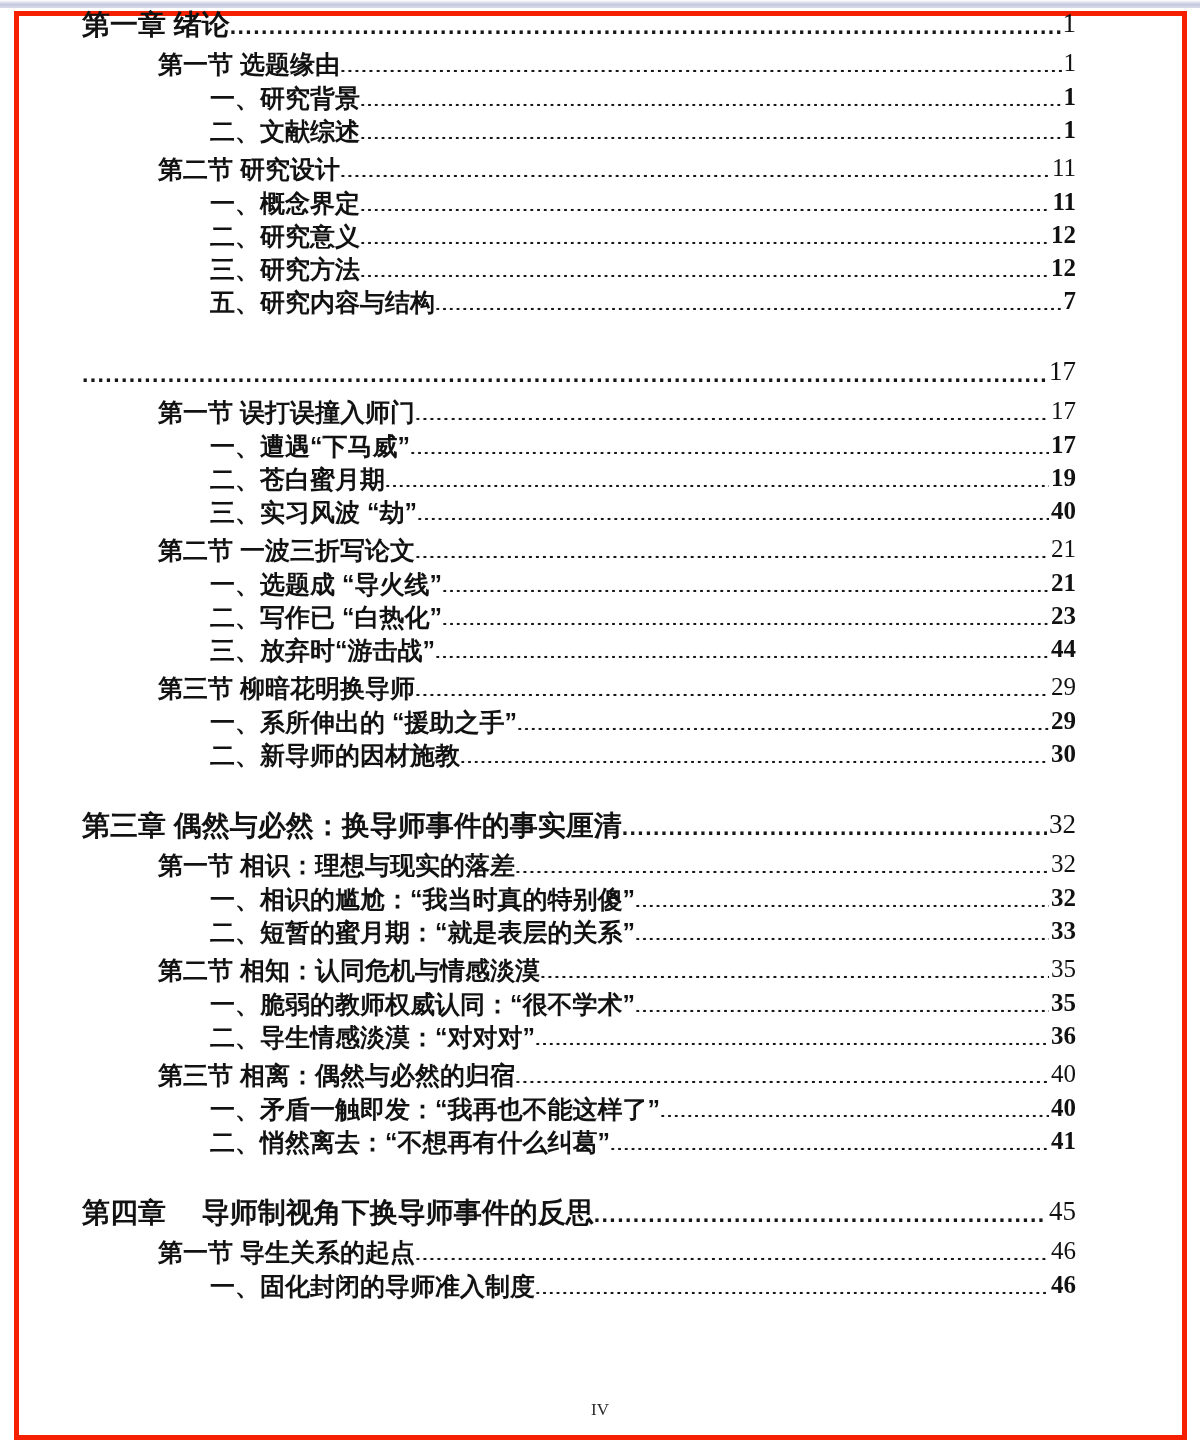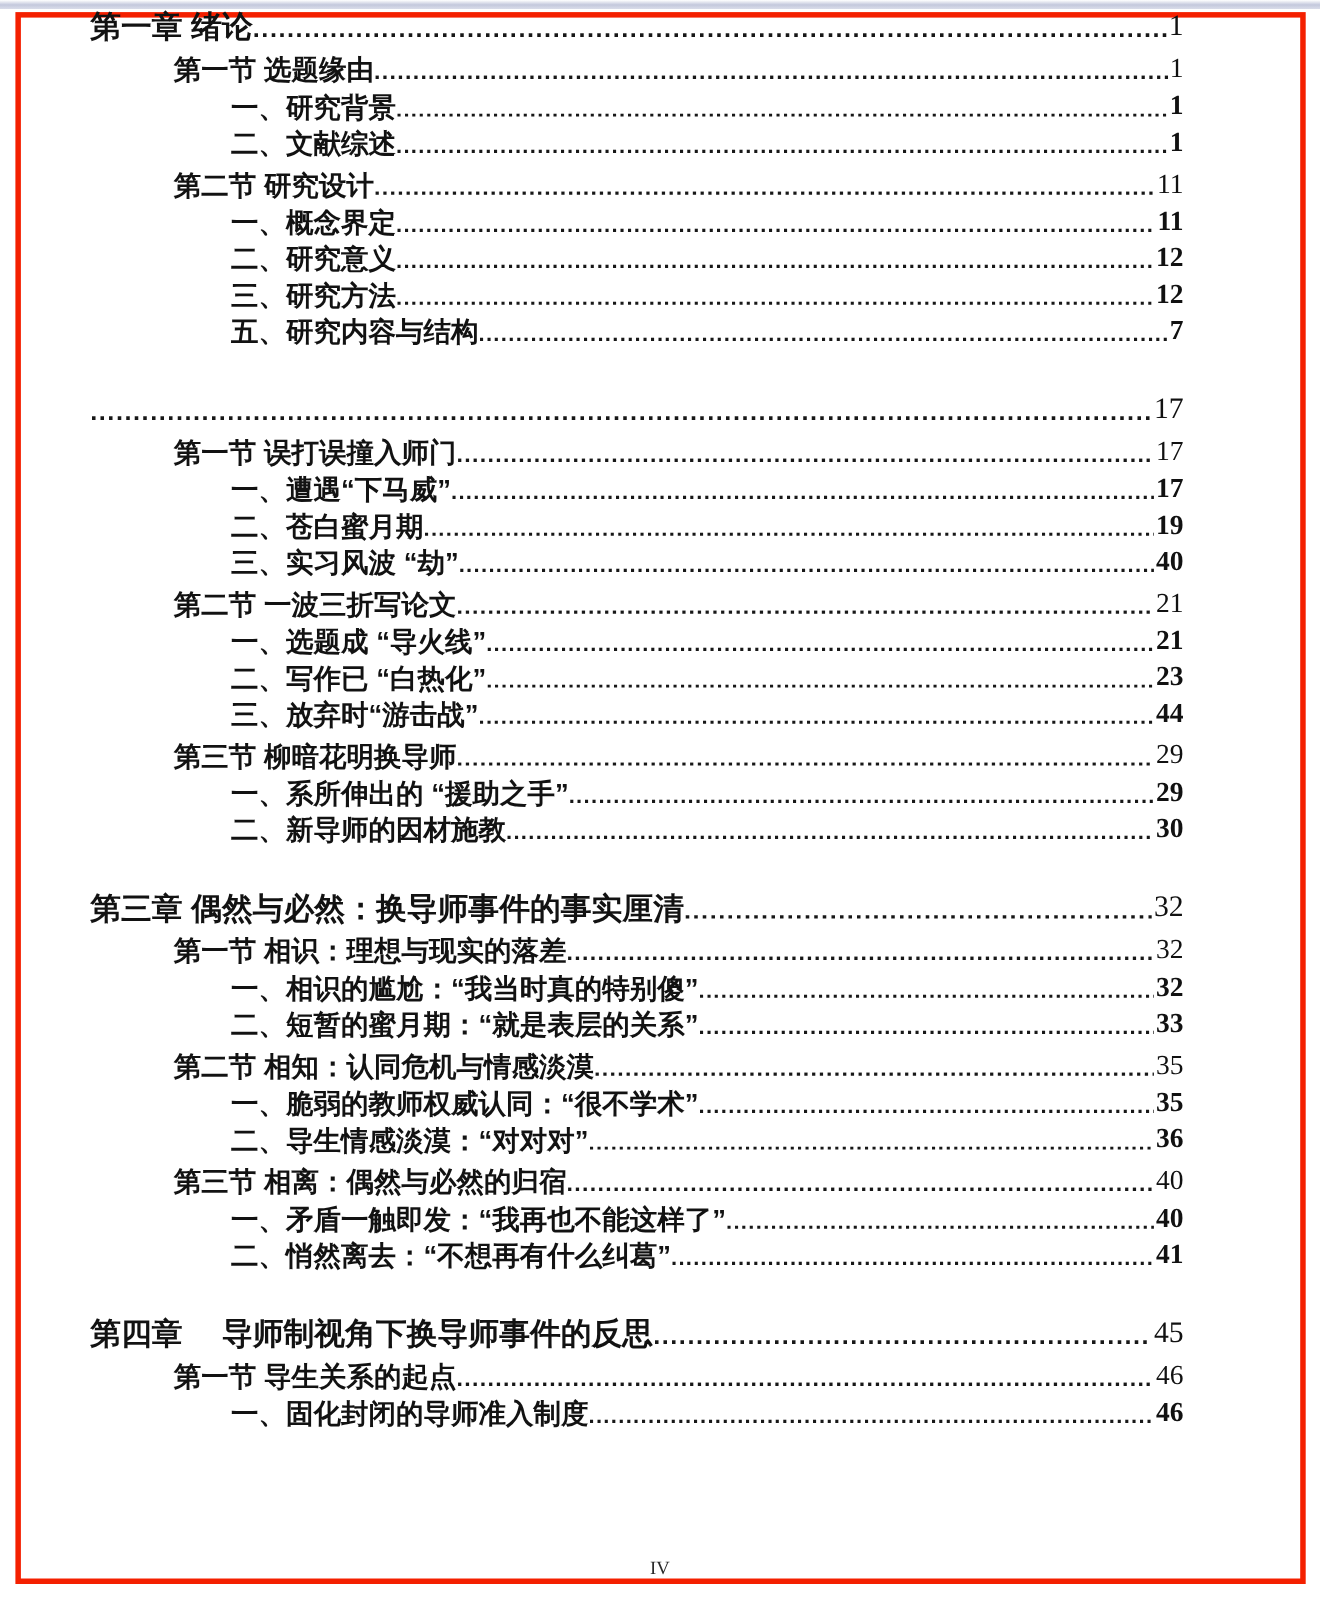--- a/index.html
+++ b/index.html
@@ -123,21 +123,21 @@
   .lvl-sub .pageno { font-size: 25px; }
   .lvl-sub .leader::before { font-size: 20px; }
 
   .entry.first-chapter { margin-top: 6px; }
 
   .chapter-gap { height: 14px; }
 
   .footer {
     position: absolute;
     left: 0;
-    bottom: 16px;
+    bottom: 32px;
     width: 1200px;
     text-align: center;
     font-family: "Liberation Serif", "DejaVu Serif", serif;
     font-size: 17px;
     color: #2a2a2a;
   }
 </style>
 </head>
 <body>
 

